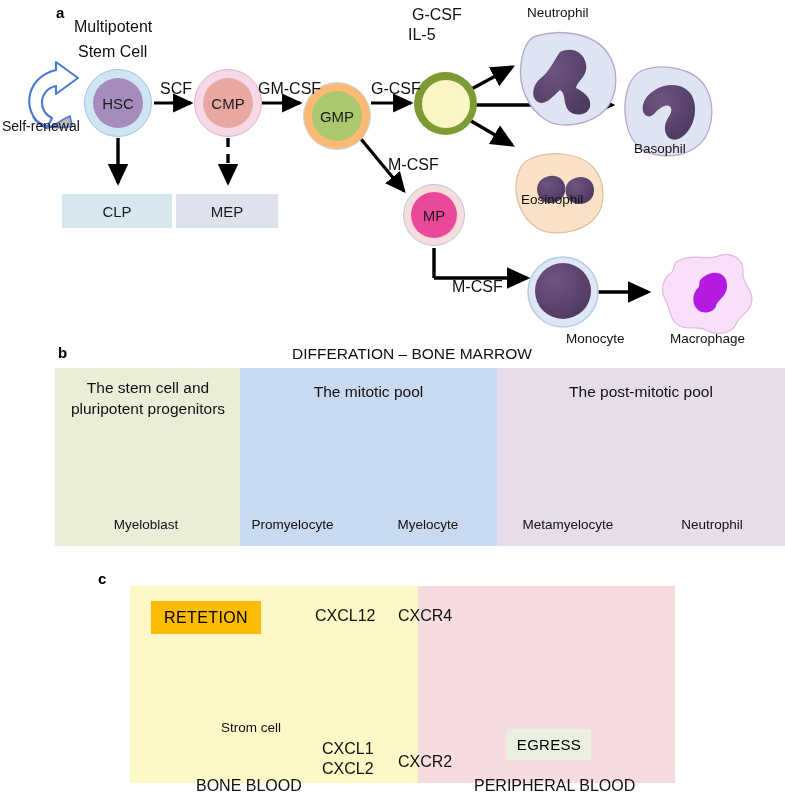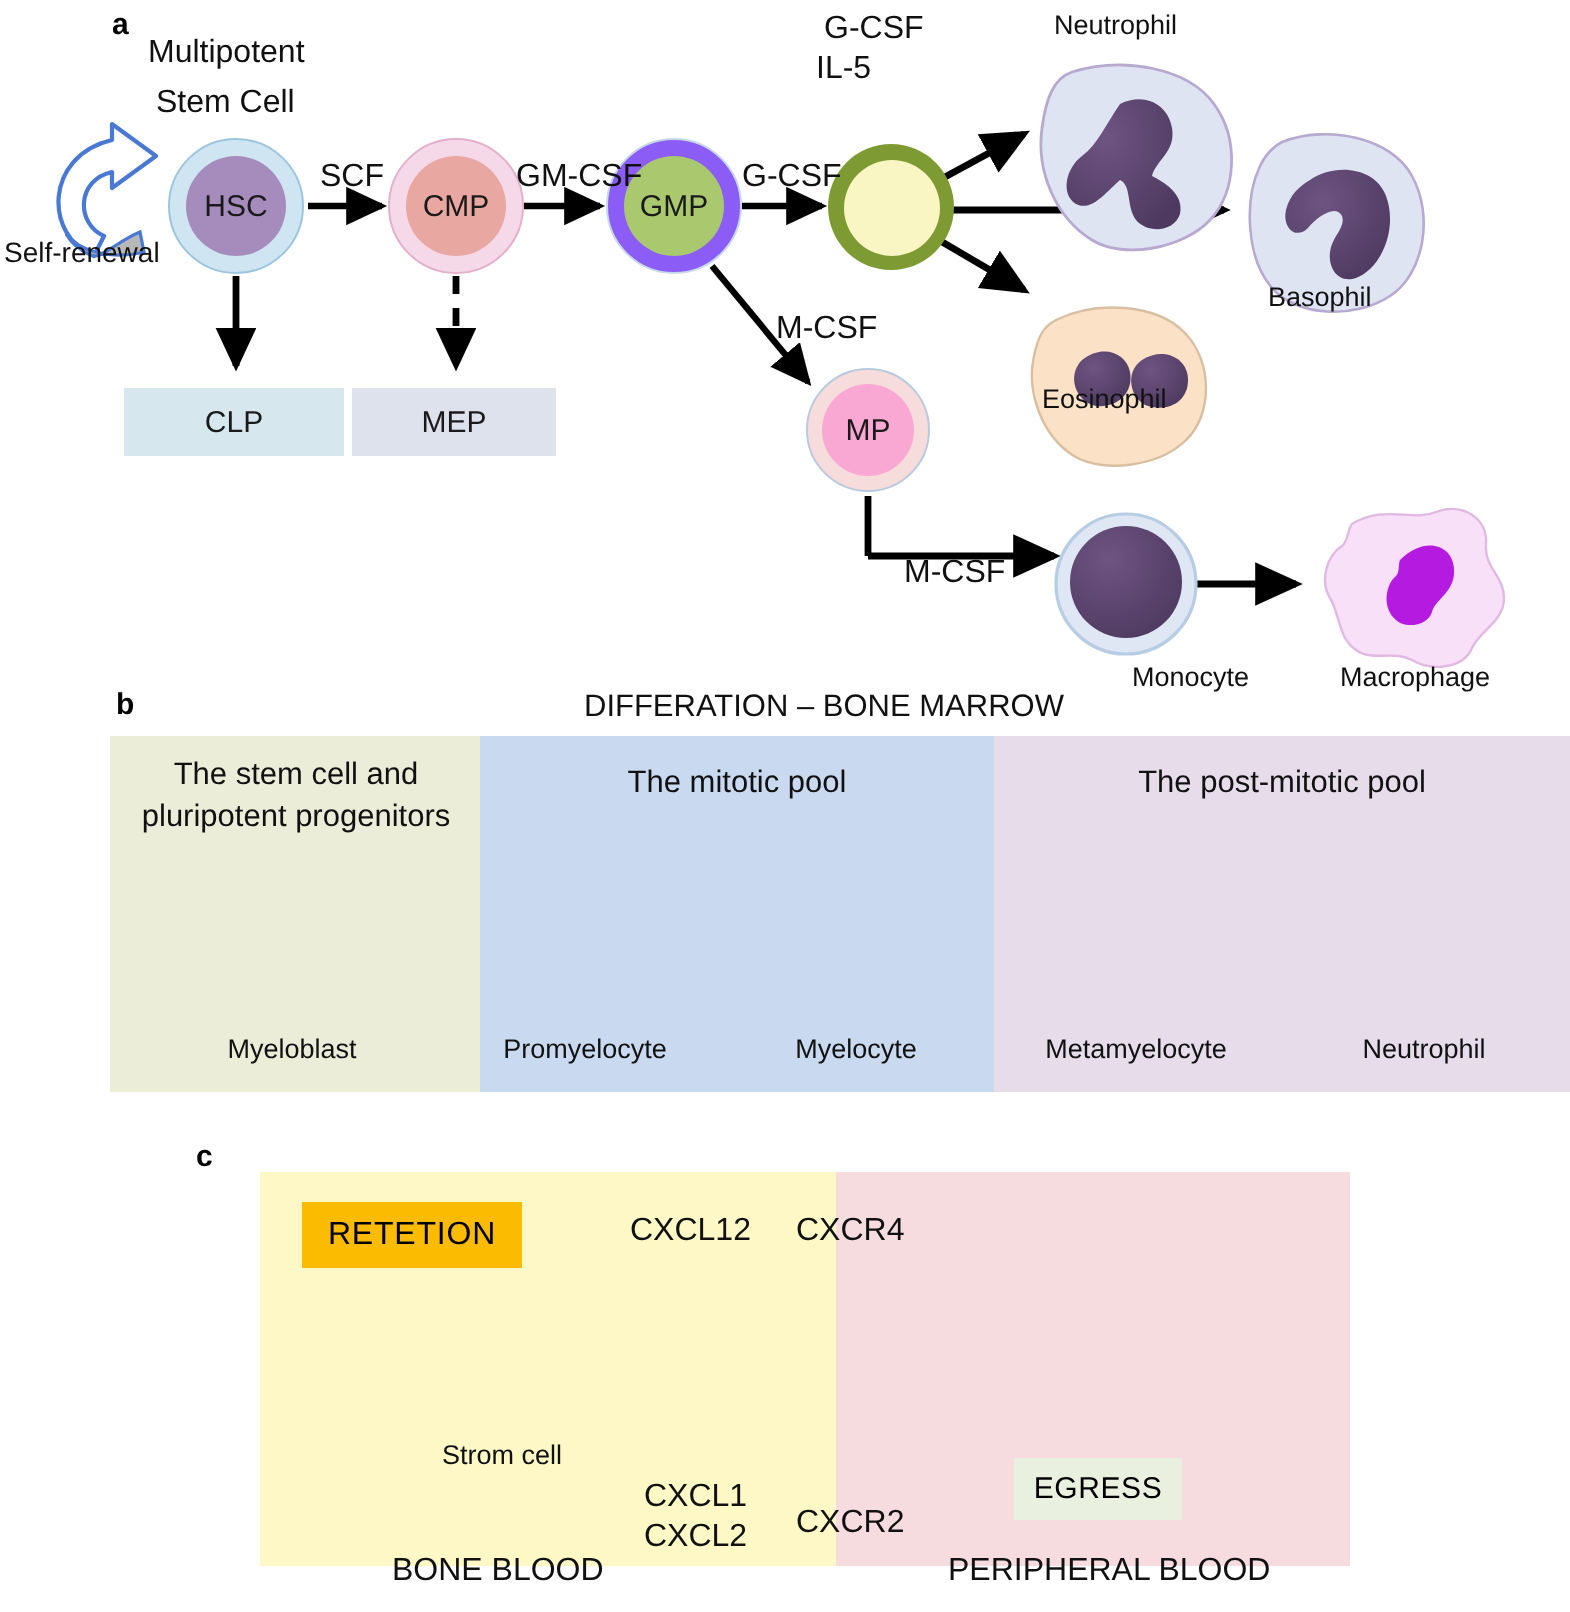--- a/index.html
+++ b/index.html
@@ -310,32 +310,32 @@
       <span>HSC</span>
     </div>
   </div>
 
   <div class="cellring" style="left:194px; top:69px; width:68px; height:68px; background:#f6d9e8; border:1px solid #e3afcb;">
     <div class="cellcore" style="width:50px; height:50px; background:#e8a7a0;">
       <span>CMP</span>
     </div>
   </div>
 
-  <div class="cellring" style="left:303px; top:69px; width:68px; height:68px; background:#8b5cf6; border:1px solid #c6d9e8;">
+  <div class="cellring" style="left:303px; top:82px; width:68px; height:68px; background:#fdba74; border:1px solid #c6d9e8;">
     <div class="cellcore" style="width:50px; height:50px; background:#aac96e;">
       <span>GMP</span>
     </div>
   </div>
 
   <div class="cellring" style="left:414px; top:72px; width:63px; height:63px; background:#7e9b33;">
     <div class="cellcore" style="width:48px; height:48px; background:#f9f6c4;"></div>
   </div>
 
   <div class="cellring" style="left:403px; top:184px; width:62px; height:62px; background:#f7dcdc; border:1px solid #b9c9e0;">
-    <div class="cellcore" style="width:46px; height:46px; background:#f9a8d4;">
+    <div class="cellcore" style="width:46px; height:46px; background:#ec4899;">
       <span>MP</span>
     </div>
   </div>
 
   <div class="box" style="left:62px; top:194px; width:110px; height:34px; background:#d6e8ee;">
     <span>CLP</span>
   </div>
   <div class="box" style="left:176px; top:194px; width:102px; height:34px; background:#dde2ed;">
     <span>MEP</span>
   </div>

